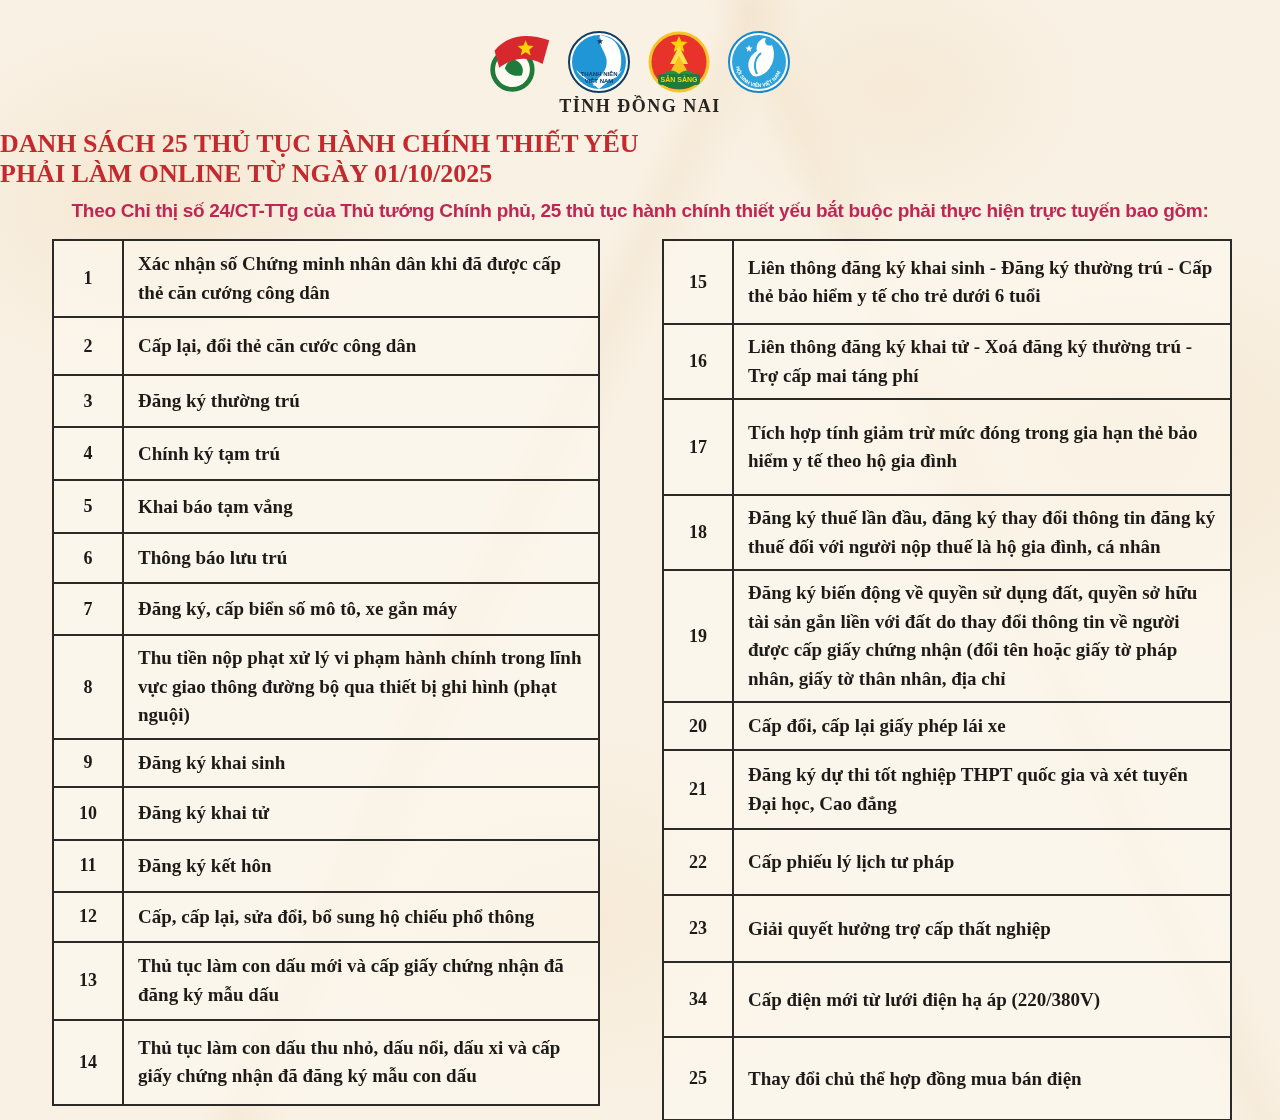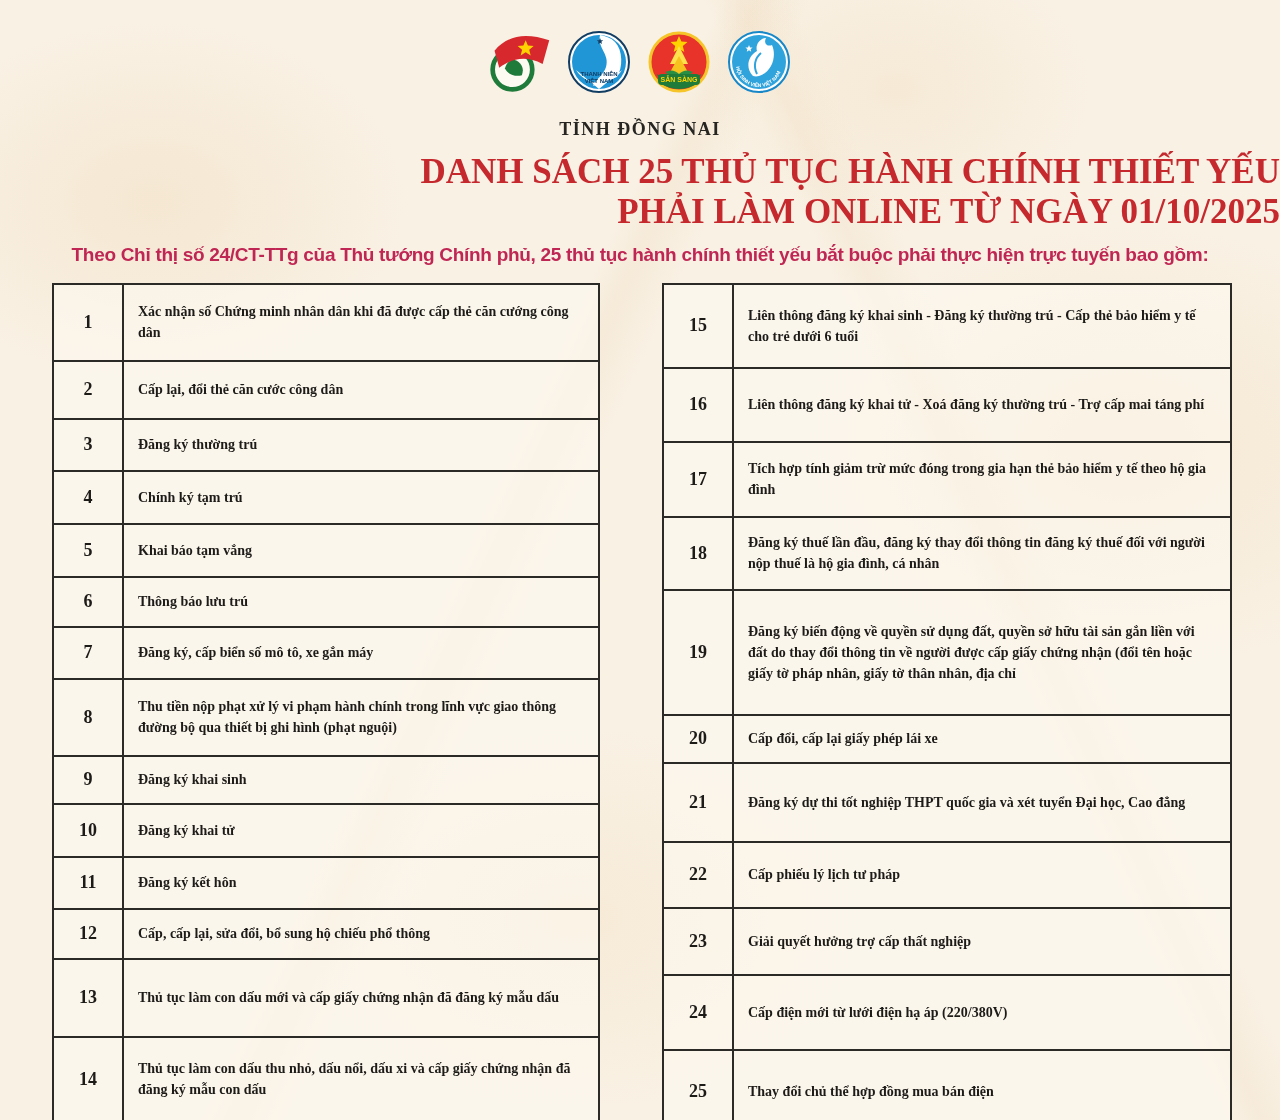--- a/index.html
+++ b/index.html
@@ -11,41 +11,41 @@
       radial-gradient(ellipse 420px 300px at 12% 18%, rgba(235,206,163,0.28), transparent 60%),
       radial-gradient(ellipse 520px 360px at 88% 40%, rgba(238,212,170,0.30), transparent 62%),
       radial-gradient(ellipse 480px 320px at 45% 82%, rgba(241,217,178,0.26), transparent 60%),
       radial-gradient(ellipse 300px 220px at 70% 8%,  rgba(236,209,166,0.22), transparent 65%),
       linear-gradient(115deg, transparent 40%, rgba(228,196,150,0.14) 42%, transparent 45%),
       linear-gradient(65deg,  transparent 68%, rgba(228,196,150,0.12) 70%, transparent 73%);
   }
   .logos{padding-top:30px;display:flex;justify-content:center;align-items:center;gap:14px;height:64px;}
   .logos .logo{display:inline-block;width:66px;height:64px;}
   .org-name{
-    margin-top:25px;text-align:center;font-weight:700;font-size:18px;
+    margin-top:2px;text-align:center;font-weight:700;font-size:18px;
     letter-spacing:1.5px;color:#262522;font-family:"Liberation Serif", serif;
   }
   .title{
-    margin-top:12px;text-align:right;font-weight:700;color:#c5292e;
-    font-size:35px;line-height:1.14;letter-spacing:0px;
+    margin-top:12px;text-align:left;font-weight:700;color:#c5292e;
+    font-size:26px;line-height:1.14;letter-spacing:0px;
     font-family:"Liberation Serif", serif;
   }
   .subtitle{
     margin-top:12px;text-align:center;font-weight:700;color:#c02653;
     font-size:19px;letter-spacing:-0.3px;white-space:nowrap;
     font-family:"Liberation Sans", sans-serif;
   }
   .tables{display:flex;align-items:flex-start;margin:17px 48px 0 52px;gap:62px;}
   table.proc{border-collapse:collapse;table-layout:fixed;background:rgba(253,250,243,0.55);}
   table.left-tbl{width:548px;}
   table.right-tbl{width:570px;}
   table.proc td{border:2px solid #2b2a26;vertical-align:middle;}
   td.num{width:66px;text-align:center;font-weight:700;font-size:18px;color:#1d1b18;}
   td.txt{
-    padding:8px 14px;font-weight:700;font-size:14px;line-height:1.5;
+    padding:8px 14px;font-weight:700;font-size:19px;line-height:1.5;
     color:#1d1b18;font-family:"Liberation Serif", serif;
   }
 </style>
 </head>
 <body>
 
 <div class="page">
 
   <div class="logos">
 
@@ -173,21 +173,21 @@
     <table class="proc right-tbl">
         <tbody>
           <tr style="height: 84px;">
             <td class="num">15</td>
             <td class="txt">Liên thông đăng ký khai sinh - Đăng ký thường trú - Cấp thẻ bảo hiểm y tế cho trẻ dưới 6 tuổi</td>
           </tr>
           <tr style="height: 74px;">
             <td class="num">16</td>
             <td class="txt">Liên thông đăng ký khai tử - Xoá đăng ký thường trú - Trợ cấp mai táng phí</td>
           </tr>
-          <tr style="height: 75px;">
+          <tr style="height: 96px;">
             <td class="num">17</td>
             <td class="txt">Tích hợp tính giảm trừ mức đóng trong gia hạn thẻ bảo hiểm y tế theo hộ gia đình</td>
           </tr>
           <tr style="height: 73px;">
             <td class="num">18</td>
             <td class="txt">Đăng ký thuế lần đầu, đăng ký thay đổi thông tin đăng ký thuế đối với người nộp thuế là hộ gia đình, cá nhân</td>
           </tr>
           <tr style="height: 125px;">
             <td class="num">19</td>
             <td class="txt">Đăng ký biến động về quyền sử dụng đất, quyền sở hữu tài sản gắn liền với đất do thay đổi thông tin về người được cấp giấy chứng nhận (đổi tên hoặc giấy tờ pháp nhân, giấy tờ thân nhân, địa chỉ</td>
@@ -202,21 +202,21 @@
           </tr>
           <tr style="height: 66px;">
             <td class="num">22</td>
             <td class="txt">Cấp phiếu lý lịch tư pháp</td>
           </tr>
           <tr style="height: 67px;">
             <td class="num">23</td>
             <td class="txt">Giải quyết hưởng trợ cấp thất nghiệp</td>
           </tr>
           <tr style="height: 75px;">
-            <td class="num">24</td>
+            <td class="num">34</td>
             <td class="txt">Cấp điện mới từ lưới điện hạ áp (220/380V)</td>
           </tr>
           <tr style="height: 83px;">
             <td class="num">25</td>
             <td class="txt">Thay đổi chủ thể hợp đồng mua bán điện</td>
           </tr>
         </tbody>
       </table>
   </div>
 

